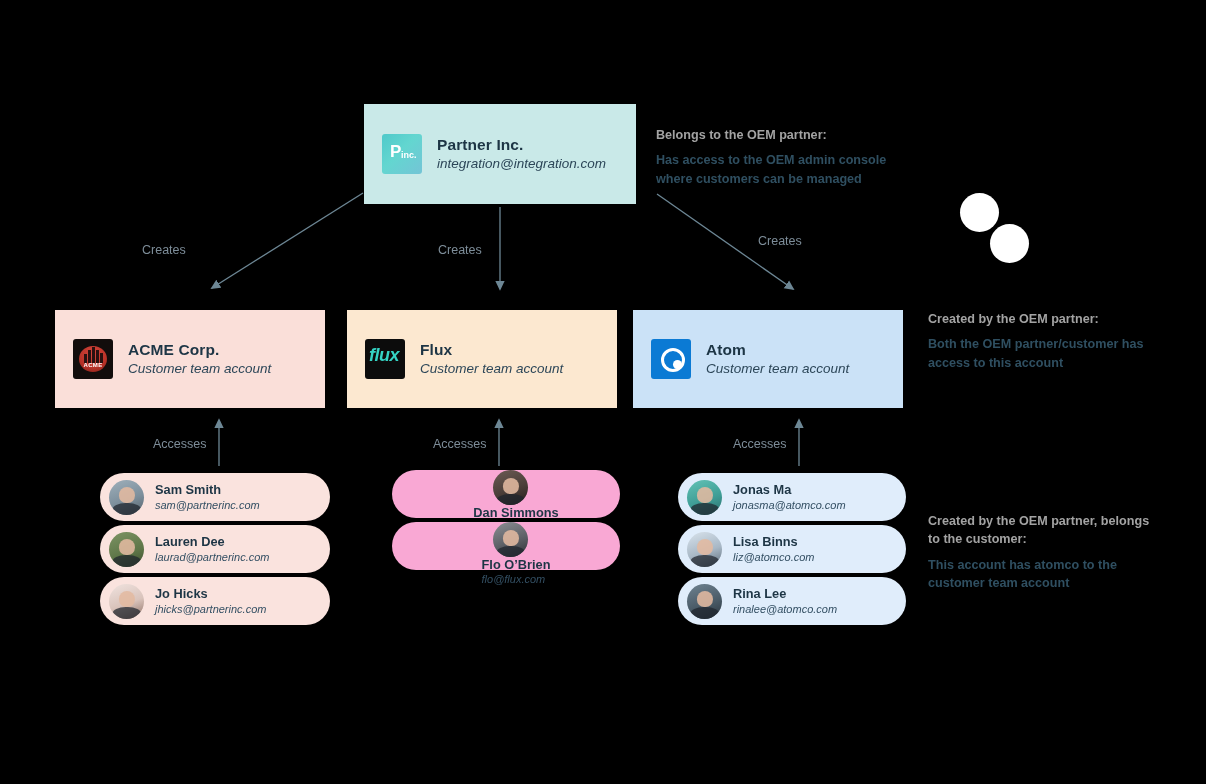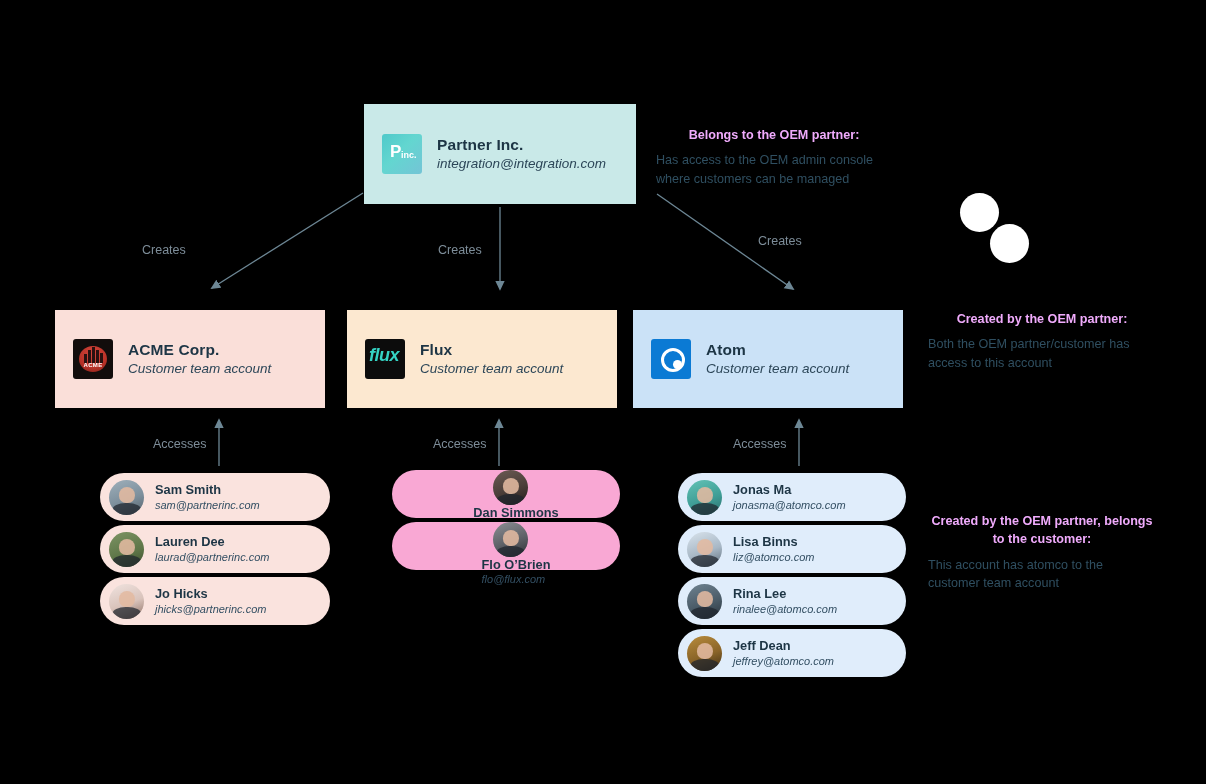--- a/index.html
+++ b/index.html
@@ -74,22 +74,22 @@
     border-radius:50% 50% 45% 45%;background:rgba(226,186,160,.88);}
   .av .body{position:absolute;left:50%;bottom:-12%;width:84%;height:44%;transform:translateX(-50%);
     border-radius:46% 46% 0 0;background:rgba(30,36,44,.72);}
 
   
   svg.edges{position:absolute;left:0;top:0;width:1206px;height:784px;overflow:visible;}
   .edge-label{position:absolute;font-size:12.5px;color:#7d8d99;white-space:nowrap;}
 
   
   .anno{position:absolute;width:228px;}
-  .anno .hd{font-size:12.6px;font-weight:bold;color:#f0abfc;line-height:1.45;text-align:center;}
-  .anno .bd{font-size:12.6px;color:#2f4f61;line-height:1.5;margin-top:7px;}
+  .anno .hd{font-size:12.6px;font-weight:bold;color:#a3a3a3;line-height:1.45;}
+  .anno .bd{font-size:12.6px;color:#2f4f61;line-height:1.5;margin-top:7px;font-weight:bold;}
 
   #anno-partner{left:656px;top:126px;width:236px;}
   #anno-atom{left:928px;top:310px;}
   #anno-atom-users{left:928px;top:512px;}
 
   
   .deco{position:absolute;background:#fff;border-radius:50%;}
   #deco-1{left:960px;top:193px;width:39px;height:39px;}
   #deco-2{left:990px;top:224px;width:39px;height:39px;}
 </style>
@@ -258,30 +258,20 @@
     <div class="pill">
       <div class="av f7">
           <span class="head"></span>
           <span class="body"></span>
         </div>
       <div class="txt">
         <div class="pn">Rina Lee</div>
         <div class="pe">rinalee@atomco.com</div>
       </div>
     </div>
-    <div class="pill">
-      <div class="av f9">
-          <span class="head"></span>
-          <span class="body"></span>
-        </div>
-      <div class="txt">
-        <div class="pn">Jeff Dean</div>
-        <div class="pe">jeffrey@atomco.com</div>
-      </div>
-    </div>
   </div>
 
   <div class="anno" id="anno-partner">
     <div class="hd">Belongs to the OEM partner:</div>
     <div class="bd">Has access to the OEM admin console where customers can be managed</div>
   </div>
 
   <div class="anno" id="anno-atom">
     <div class="hd">Created by the OEM partner:</div>
     <div class="bd">Both the OEM partner/customer has access to this account</div>

